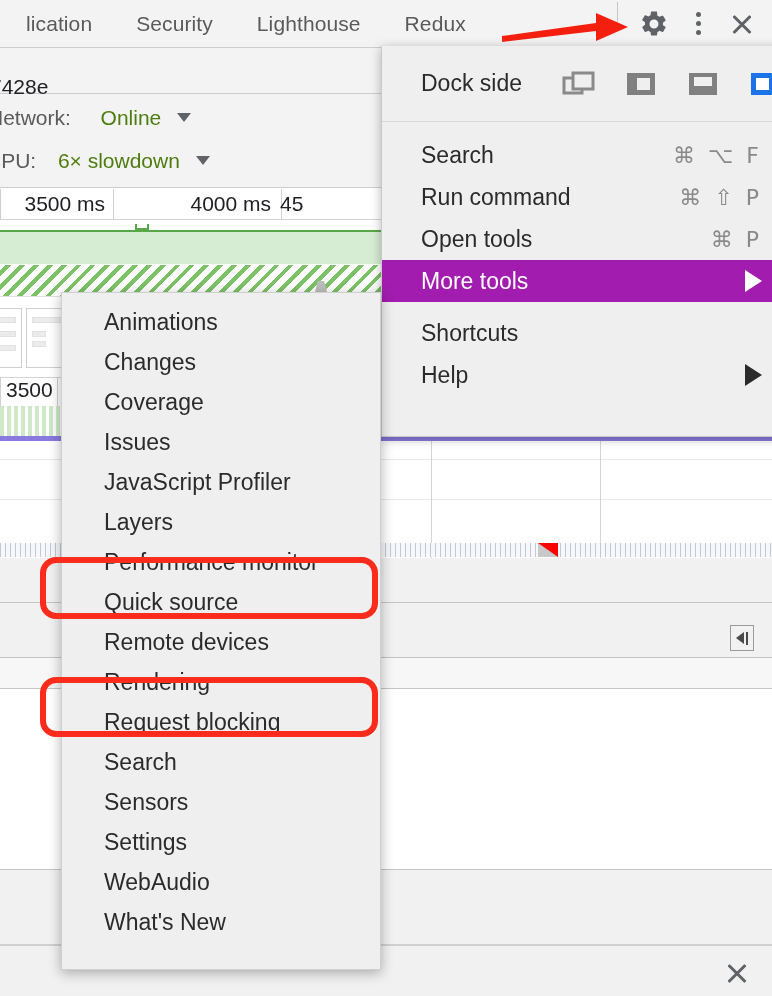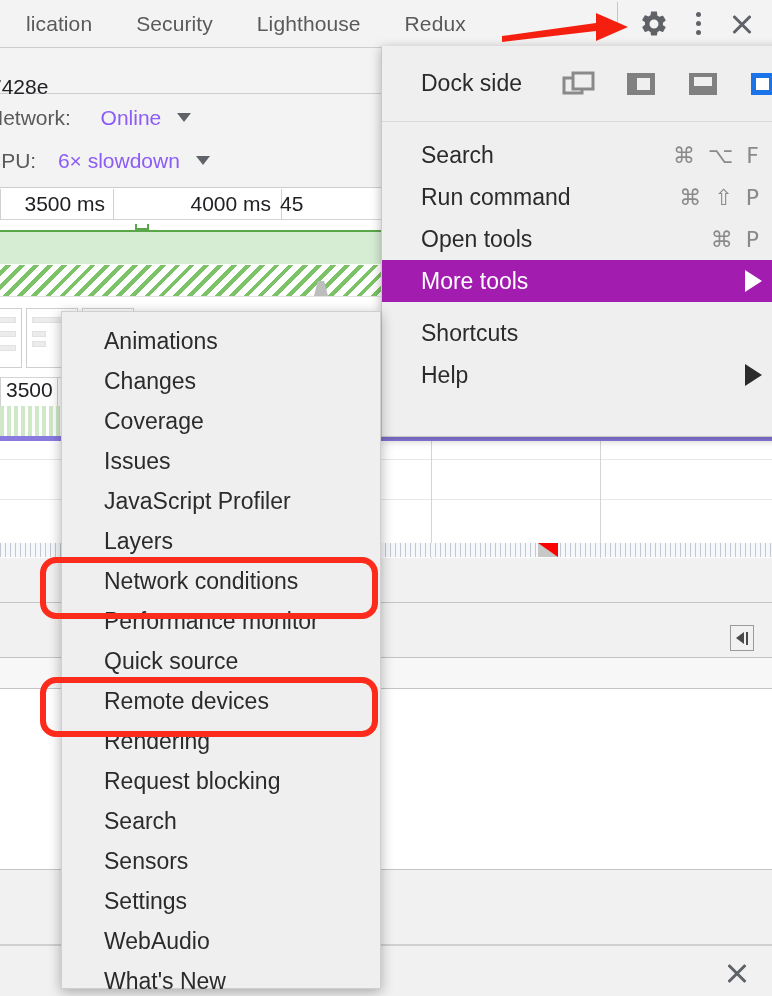--- a/index.html
+++ b/index.html
@@ -48,21 +48,21 @@
               background: #f3f3f3; border-bottom: 1px solid #cdcdcd; }
 
   
   .throttle-row {
     position: absolute; left: 0; top: 94px; width: 772px; height: 94px; background: #f3f3f3;
     border-bottom: 1px solid #cdcdcd;
   }
   .throt-line { position: absolute; font-size: 21px; color: #5a5a5a; white-space: nowrap; }
   .throt-net { left: -12px; top: 12px; }
   .throt-cpu { left: -14px; top: 55px; }
-  .throt-val { color: #8b5cf6; }
+  .throt-val { color: #4d7c0f; }
   .caret { display:inline-block; width:0; height:0; border-left:7px solid transparent;
            border-right:7px solid transparent; border-top:9px solid #5f6368;
            vertical-align: middle; margin-left: 10px; margin-bottom: 3px; }
 
   
   .ruler { position: absolute; left: 0; top: 189px; width: 772px; height: 31px; background: #fff;
            border-bottom: 1px solid #d4d4d4; }
   .ruler .tick { position: absolute; top: 0; height: 31px; border-left: 1px solid #d0d0d0; }
   .ruler .tlabel { position: absolute; top: 3px; font-size: 21px; color: #202124; text-align: right; }
 
@@ -155,21 +155,20 @@
                  border-bottom: 11px solid transparent; border-left: 17px solid #2b2b2b; }
   .mi.selected .arrow-r { border-left-color: #fff; }
   .menu-gap { height: 12px; }
 
   
   .menu-sub {
     position: absolute; left: 61px; top: 292px; width: 320px; height: 678px;
     background: #efefef; border: 1px solid #cfcfcf;
     box-shadow: 0 3px 12px rgba(0,0,0,0.3);
     padding: 9px 0;
-    margin-top: 19px;
   }
   .si { height: 40px; display: flex; align-items: center; padding-left: 42px;
         font-size: 23px; color: #2b2b2b; white-space: nowrap; }
 
   
   .hl-box { position: absolute; border: 6px solid #fc2b1b; border-radius: 16px; pointer-events: none; }
   .hl-perf { left: 40px; top: 557px; width: 338px; height: 62px; }
   .hl-rend { left: 40px; top: 677px; width: 338px; height: 60px; }
 </style>
 </head>
@@ -365,21 +364,20 @@
     </div>
   </div>
 
   <div class="menu-sub">
     <div class="si">Animations</div>
     <div class="si">Changes</div>
     <div class="si">Coverage</div>
     <div class="si">Issues</div>
     <div class="si">JavaScript Profiler</div>
     <div class="si">Layers</div>
-    <div class="si">Network conditions</div>
     <div class="si">Performance monitor</div>
     <div class="si">Quick source</div>
     <div class="si">Remote devices</div>
     <div class="si">Rendering</div>
     <div class="si">Request blocking</div>
     <div class="si">Search</div>
     <div class="si">Sensors</div>
     <div class="si">Settings</div>
     <div class="si">WebAudio</div>
     <div class="si">What's New</div>

